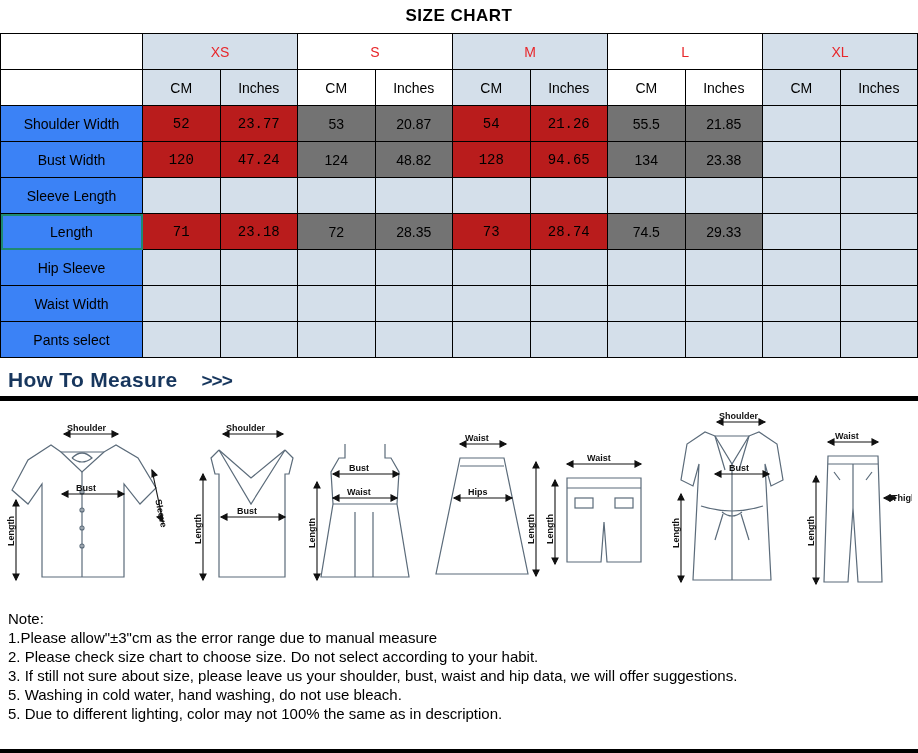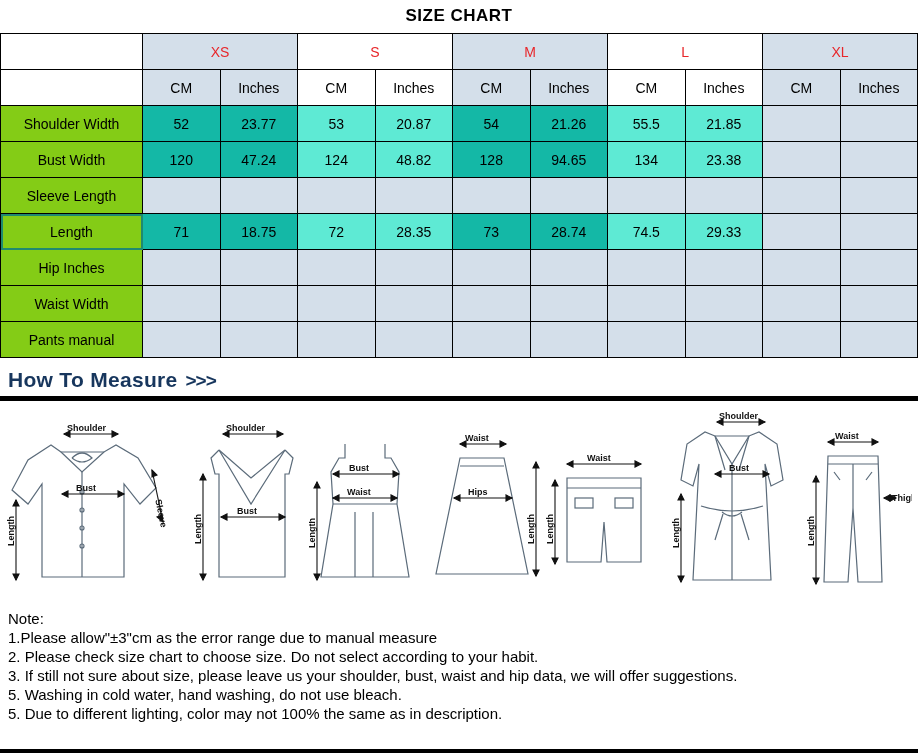--- a/index.html
+++ b/index.html
@@ -44,39 +44,39 @@
     font-weight: bold;
     background: #ffffff;
   }
   .size-head.shaded { background: #d4dfea; }
   .unit-head { font-size: 14px; background: #ffffff; }
   .unit-head.shaded { background: #d4dfea; }
 
   .row-label {
     text-align: center;
     font-size: 14px;
-    background: #84cc16;
-  }
-  td.val { background: #5eead4; font-size: 15px; }
-  td.val.shaded { background: #14b8a6; }
+    background: #3b82f6;
+  }
+  td.val { background: #737373; font-size: 15px; }
+  td.val.shaded { background: #b91c1c; font-family: Liberation Mono, monospace; }
   td.empty { background: #d4dfea; }
 
   tr.highlight td.row-label { outline: 2px solid #1f8a70; outline-offset: -2px; }
 
   .htm-wrap {
     padding: 10px 8px 0 8px;
   }
   .htm-title {
     font-size: 21px;
     font-weight: bold;
     color: #17365d;
     letter-spacing: 0.3px;
     display: flex;
     align-items: baseline;
-    gap: 8px;
+    gap: 24px;
   }
   .htm-arrows { color: #17365d; font-size: 19px; font-weight: bold; letter-spacing: -1px;}
   .htm-rule { height: 5px; background: #000; margin: 4px 0 0 0; }
 
   .figs {
     width: 918px;
     height: 200px;
     display: flex;
     align-items: flex-end;
     justify-content: space-between;
@@ -174,33 +174,33 @@
         <td class="empty"></td>
         <td class="empty"></td>
         <td class="empty"></td>
         <td class="empty"></td>
         <td class="empty"></td>
       </tr>
 
       <tr class="highlight">
         <td class="row-label">Length</td>
         <td class="val shaded">71</td>
-        <td class="val shaded">18.75</td>
+        <td class="val shaded">23.18</td>
         <td class="val">72</td>
         <td class="val">28.35</td>
         <td class="val shaded">73</td>
         <td class="val shaded">28.74</td>
         <td class="val">74.5</td>
         <td class="val">29.33</td>
         <td class="empty"></td>
         <td class="empty"></td>
       </tr>
 
       <tr>
-        <td class="row-label">Hip Inches</td>
+        <td class="row-label">Hip Sleeve</td>
         <td class="empty"></td>
         <td class="empty"></td>
         <td class="empty"></td>
         <td class="empty"></td>
         <td class="empty"></td>
         <td class="empty"></td>
         <td class="empty"></td>
         <td class="empty"></td>
         <td class="empty"></td>
         <td class="empty"></td>
@@ -214,21 +214,21 @@
         <td class="empty"></td>
         <td class="empty"></td>
         <td class="empty"></td>
         <td class="empty"></td>
         <td class="empty"></td>
         <td class="empty"></td>
         <td class="empty"></td>
       </tr>
 
       <tr>
-        <td class="row-label">Pants manual</td>
+        <td class="row-label">Pants select</td>
         <td class="empty"></td>
         <td class="empty"></td>
         <td class="empty"></td>
         <td class="empty"></td>
         <td class="empty"></td>
         <td class="empty"></td>
         <td class="empty"></td>
         <td class="empty"></td>
         <td class="empty"></td>
         <td class="empty"></td>

